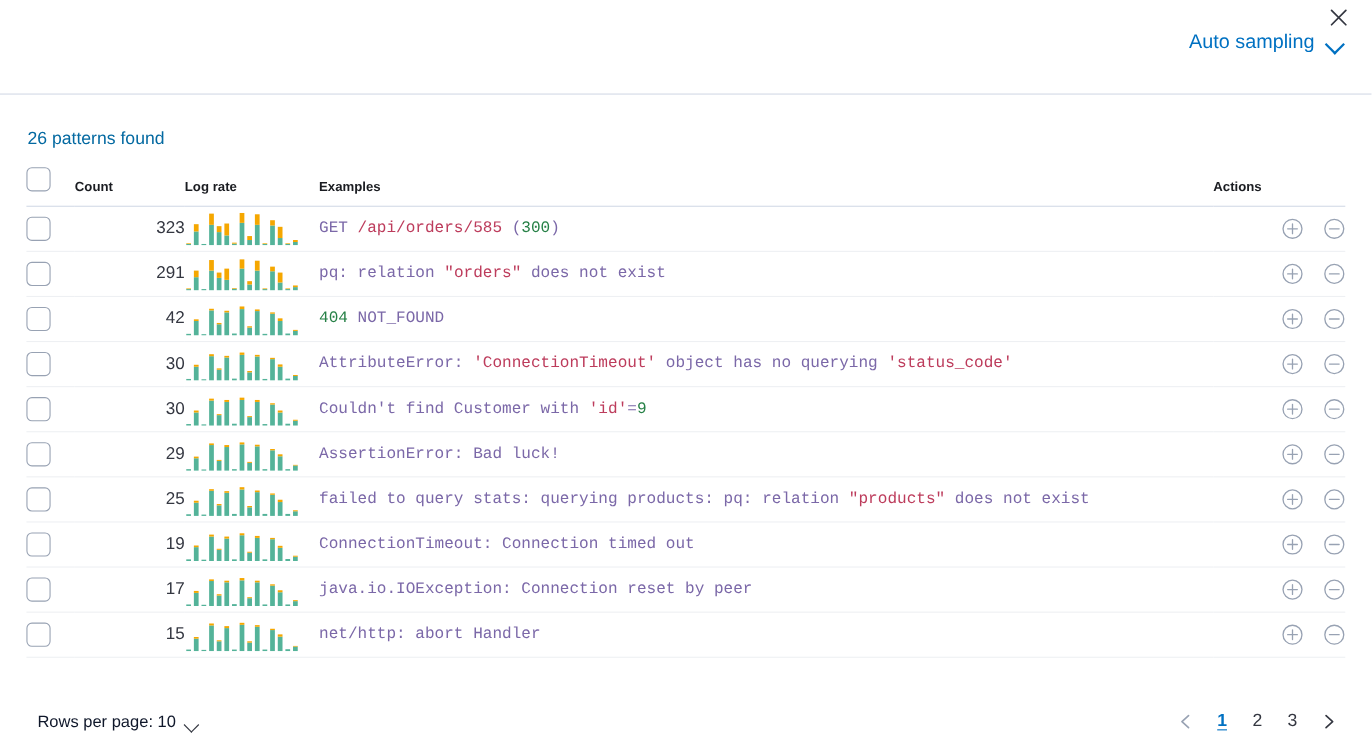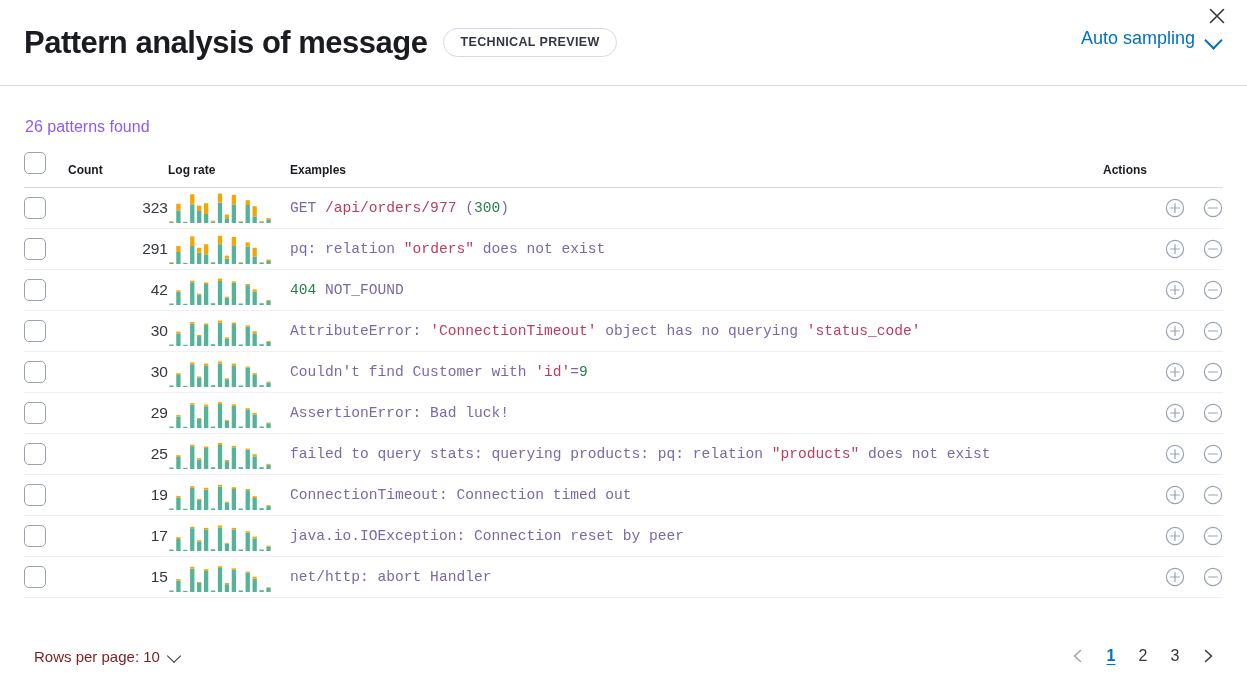--- a/index.html
+++ b/index.html
@@ -82,21 +82,21 @@
     cursor: pointer;
   }
   .close-btn svg { display:block; }
 
   
   .flyout-body {
     padding: 0 24px;
   }
   .patterns-found {
     font-size: 16px;
-    color: #8b5cf6;
+    color: #0369a1;
     padding: 32px 0 16px 1px;
   }
 
   
   table.patterns {
     width: 100%;
     border-collapse: collapse;
     table-layout: fixed;
   }
   table.patterns thead th {
@@ -173,23 +173,23 @@
   .flyout-footer {
     position: absolute;
     left: 0; right: 0; bottom: 0;
     height: 56px;
     padding: 0 24px;
     display: flex;
     align-items: center;
     justify-content: space-between;
   }
   .rows-per-page {
-    display: flex; align-items: flex-start; gap: 8px;
+    display: flex; align-items: flex-end; gap: 8px;
     font-size: 15px;
-    color: #7f1d1d;
+    color: #0f172a;
     cursor: pointer;
     padding-left: 10px;
   }
   .chevron-down-sm {
     display:inline-block; width: 14px; height: 14px; position: relative;
   }
   .chevron-down-sm::before {
     content:"";
     position:absolute; left:1px; top:3px;
     width:9px; height:9px;
@@ -217,24 +217,20 @@
     color: #0071c2;
     font-weight: 700;
     text-decoration: underline;
     text-underline-offset: 3px;
   }
 </style>
 </head>
 <body>
 
 <div class="flyout-header">
-  <div class="title-group">
-    <div class="page-title">Pattern analysis of message</div>
-    <div class="badge-tech-preview">TECHNICAL PREVIEW</div>
-  </div>
 
   <div class="header-right">
     <span class="sampling-link">Auto sampling</span>
     <span class="chevron-down"></span>
   </div>
 
   <div class="close-btn">
     <svg width="18" height="18" viewBox="0 0 18 18" aria-hidden="true">
       <path d="M2.5 2.5 L15.5 15.5 M15.5 2.5 L2.5 15.5" stroke="#343741" stroke-width="1.6" fill="none" stroke-linecap="round"></path>
     </svg>
@@ -295,21 +291,21 @@
               <rect x="77.58" y="12.00" width="4.30" height="18.00" fill="#54b399"></rect>
               <rect x="77.58" y="7.20" width="4.30" height="4.80" fill="#f5a700"></rect>
               <rect x="84.52" y="23.40" width="4.30" height="6.60" fill="#54b399"></rect>
               <rect x="84.52" y="13.20" width="4.30" height="10.20" fill="#f5a700"></rect>
               <rect x="91.45" y="28.80" width="4.30" height="1.20" fill="#54b399"></rect>
               <rect x="91.45" y="28.20" width="4.30" height="0.60" fill="#f5a700"></rect>
               <rect x="98.38" y="27.00" width="4.30" height="3.00" fill="#54b399"></rect>
               <rect x="98.38" y="25.20" width="4.30" height="1.80" fill="#f5a700"></rect>
             </svg>
           </td>
-          <td class="example"><span class="tok-plain">GET </span><span class="tok-str">/api/orders/977</span><span class="tok-plain"> (</span><span class="tok-num">300</span><span class="tok-plain">)</span></td>
+          <td class="example"><span class="tok-plain">GET </span><span class="tok-str">/api/orders/585</span><span class="tok-plain"> (</span><span class="tok-num">300</span><span class="tok-plain">)</span></td>
           <td class="actions-cell"><span class="act-btn"><svg width="20" height="20" viewBox="0 0 20 20" aria-hidden="true">
                 <circle cx="10" cy="10" r="8.6" stroke="#98a2b3" stroke-width="1.2" fill="none"></circle>
                 <path d="M10 5.6 V14.4 M5.6 10 H14.4" stroke="#98a2b3" stroke-width="1.2" stroke-linecap="round"></path>
               </svg></span><span class="act-btn"><svg width="20" height="20" viewBox="0 0 20 20" aria-hidden="true">
                 <circle cx="10" cy="10" r="8.6" stroke="#98a2b3" stroke-width="1.2" fill="none"></circle>
                 <path d="M5.6 10 H14.4" stroke="#98a2b3" stroke-width="1.2" stroke-linecap="round"></path>
               </svg></span></td>
         </tr>
         <tr>
           <td>

